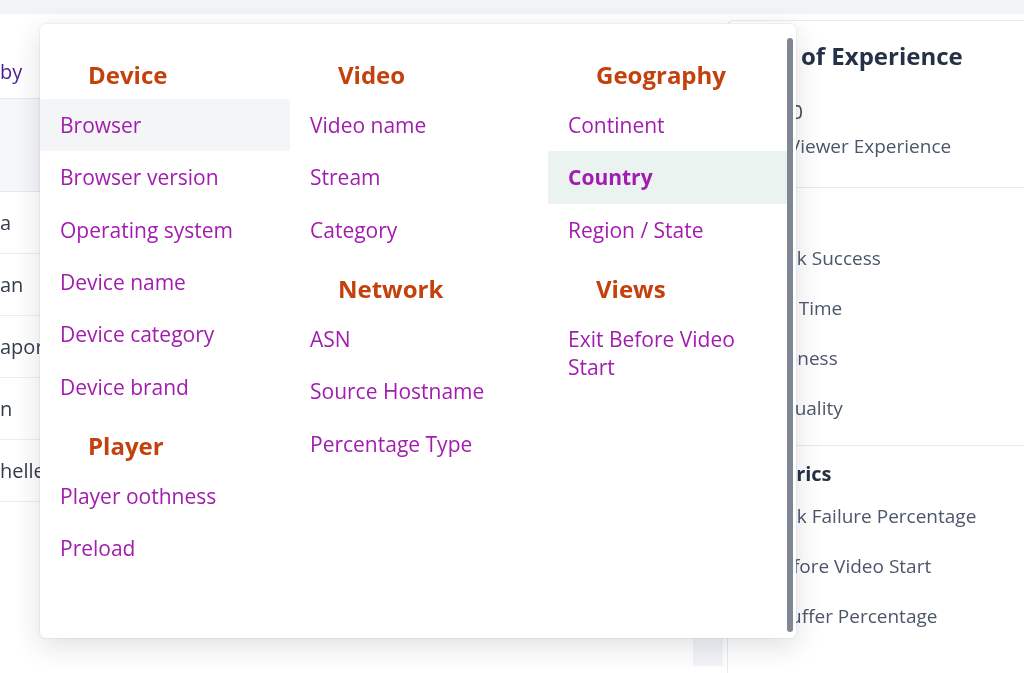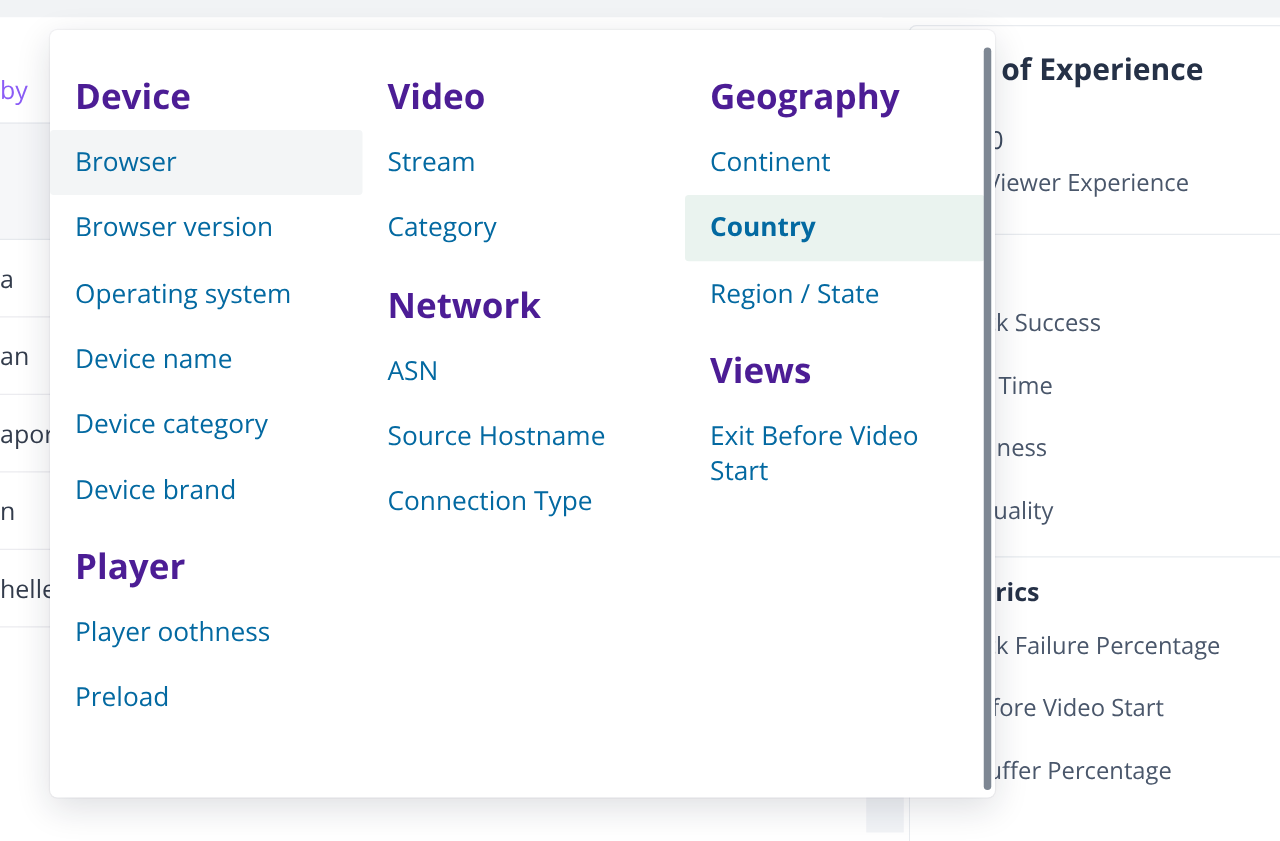--- a/index.html
+++ b/index.html
@@ -30,21 +30,21 @@
     position: absolute;
     left: 0; top: 98px; width: 706px; height: 94px;
     background: #f6f7f9;
     border-top: 1px solid #e6e9ed;
     border-bottom: 1px solid #e6e9ed;
   }
   .bg-by {
     position: absolute;
     left: 0; top: 38px;
     font-size: 20px;
-    color: #8b5cf6;
+    color: #4c1d95;
     padding: 6px 0 6px 0;
     width: 40px;
     text-align: left;
   }
 
   .bg-left-list {
     position: absolute;
     left: 0; top: 192px; width: 42px;
     font-size: 20px;
     color: #333c4c;
@@ -144,30 +144,31 @@
     padding: 0 8px 0 0;
   }
   .col {
     flex: 0 0 250px;
     padding: 0 0 0 0;
   }
   .col + .col { flex: 0 0 258px; }
   .col:last-child { flex: 1 1 auto; }
 
   .group-head {
-    font-size: 28px;
+    font-size: 24px;
     font-weight: 700;
-    color: #4c1d95;
+    color: #c2410c;
     padding: 6px 20px 8px 20px;
+    margin-left: 28px;
   }
   .group-head.tight { padding-top: 16px; }
 
   .opt {
     font-size: 21px;
-    color: #0369a1;
+    color: #a21caf;
     padding: 12px 20px 12px 20px;
     line-height: 1.35;
     cursor: pointer;
     border-radius: 3px;
   }
   .opt.sel-gray { background: #f3f5f6; }
   .opt.sel-green { background: #eaf3ef; font-weight: bold; }
 
 </style>
 </head>
@@ -227,26 +228,27 @@
       <div class="opt">Operating system</div>
       <div class="opt">Device name</div>
       <div class="opt">Device category</div>
       <div class="opt">Device brand</div>
       <div class="group-head tight">Player</div>
       <div class="opt">Player oothness</div>
       <div class="opt">Preload</div>
     </div>
     <div class="col">
       <div class="group-head">Video</div>
+      <div class="opt">Video name</div>
       <div class="opt">Stream</div>
       <div class="opt">Category</div>
       <div class="group-head tight">Network</div>
       <div class="opt">ASN</div>
       <div class="opt">Source Hostname</div>
-      <div class="opt">Connection Type</div>
+      <div class="opt">Percentage Type</div>
     </div>
     <div class="col">
       <div class="group-head">Geography</div>
       <div class="opt">Continent</div>
       <div class="opt sel-green">Country</div>
       <div class="opt">Region / State</div>
       <div class="group-head tight">Views</div>
       <div class="opt">Exit Before Video Start</div>
     </div>
   </div>

